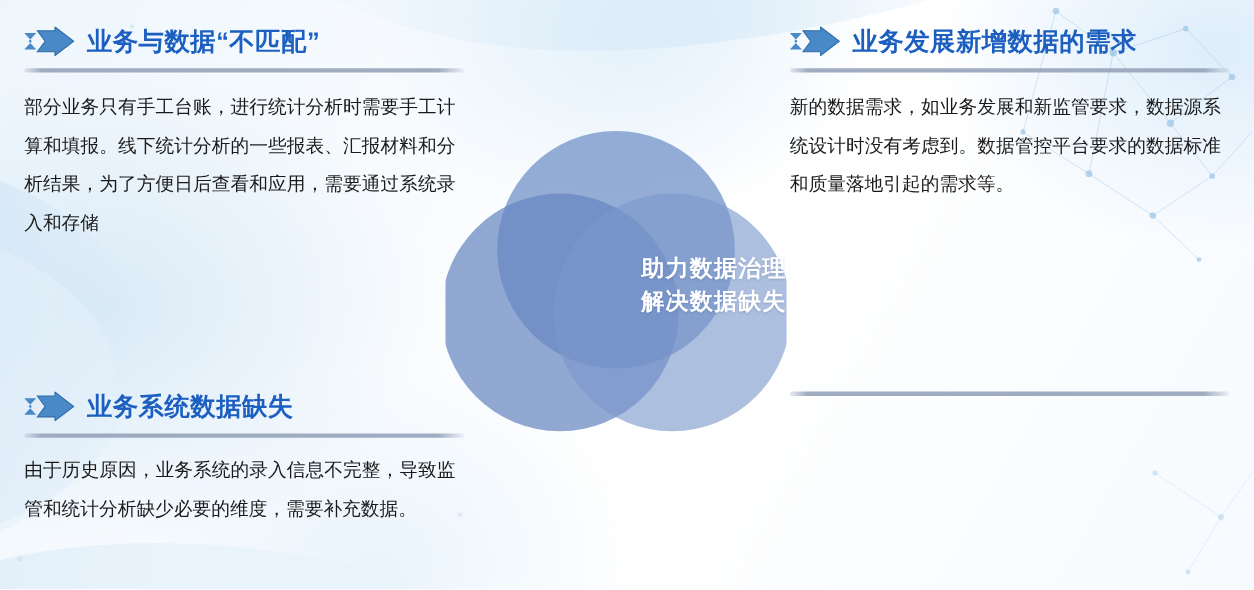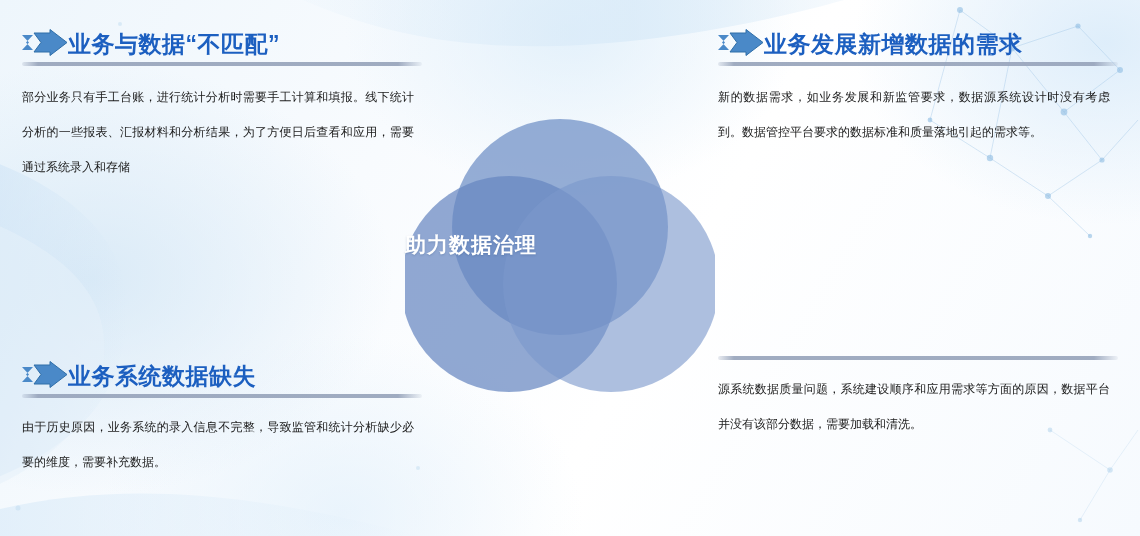--- a/index.html
+++ b/index.html
@@ -42,21 +42,22 @@
     position: absolute;
     width: 400px;
   }
   .quad.tl { left: 22px;  top: 18px; }
   .quad.tr { left: 718px; top: 18px; }
   .quad.bl { left: 22px;  top: 350px; }
   .quad.br { left: 718px; top: 350px; }
 
   .head-row {
     display: flex;
-    align-items: flex-end;
+    align-items: center;
+    gap: 11px;
     height: 38px;
   }
   .arrow-icon {
     flex: 0 0 auto;
     width: 46px;
     height: 27px;
     display: block;
   }
   .head-title {
     font-size: 23px;
@@ -73,36 +74,36 @@
     border-radius: 2px;
     background: linear-gradient(90deg,
       rgba(150,163,186,0.20) 0%,
       rgba(150,163,186,0.90) 4%,
       rgba(150,163,186,0.90) 94%,
       rgba(150,163,186,0.10) 100%);
   }
   .body-text {
     margin-top: 14px;
     width: 392px;
-    font-size: 12px;
+    font-size: 17px;
     line-height: 35px;
     color: #1a1a1a;
     text-align: justify;
     text-justify: inter-character;
     font-family: "Liberation Sans", "DejaVu Sans", sans-serif;
   }
   .quad.bl .body-text, .quad.br .body-text { margin-top: 12px; }
 
   
   .venn-text {
     position: absolute;
     left: 0;
     top: 118px;
     width: 310px;
-    text-align: left;
+    text-align: right;
     color: #ffffff;
     font-size: 21px;
     font-weight: bold;
     line-height: 30px;
     letter-spacing: 1px;
     text-shadow: 0 1px 2px rgba(40,70,120,0.25);
   }
   .venn-text span { display: block; }
 </style>
 </head>
@@ -172,20 +173,21 @@
   </svg>
 
   <div class="venn">
     <svg width="310" height="290" viewBox="0 0 310 290">
       <circle cx="155" cy="115" r="108" fill="#7a98cb" fill-opacity="0.80"></circle>
       <circle cx="104" cy="172" r="108" fill="#6787c1" fill-opacity="0.72"></circle>
       <circle cx="206" cy="172" r="108" fill="#7a98cb" fill-opacity="0.62"></circle>
     </svg>
     <div class="venn-text">
       <span>助力数据治理</span>
+      <span>解决数据缺失</span>
     </div>
   </div>
 
   <div class="quad tl">
     <div class="head-row">
       <svg class="arrow-icon" viewBox="0 0 46 27">
         <polygon points="0,6 11,6 4,13.5 11,21 0,21 7,13.5" fill="#4a89c8"></polygon>
         <polygon points="12,4 28,4 28,0.5 45,13.5 28,26.5 28,23 12,23 19,13.5" fill="#4a89c8" stroke="#2f6ea8" stroke-width="1"></polygon>
       </svg>
       <div class="head-title">业务与数据“不匹配”</div>
@@ -213,16 +215,15 @@
         <polygon points="12,4 28,4 28,0.5 45,13.5 28,26.5 28,23 12,23 19,13.5" fill="#4a89c8" stroke="#2f6ea8" stroke-width="1"></polygon>
       </svg>
       <div class="head-title">业务系统数据缺失</div>
     </div>
     <div class="divider"></div>
     <div class="body-text">由于历史原因，业务系统的录入信息不完整，导致监管和统计分析缺少必要的维度，需要补充数据。</div>
   </div>
 
   <div class="quad br">
     <div class="divider"></div>
-    <div class="body-text">源系统数据质量问题，系统建设顺序和应用需求等方面的原因，数据平台并没有该部分数据，需要加载和清洗。</div>
   </div>
 
 </div>
 
 </body></html>

